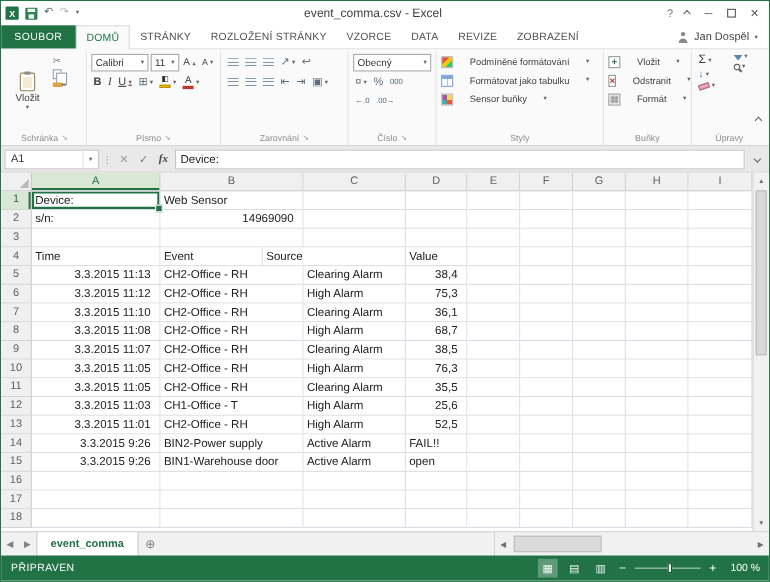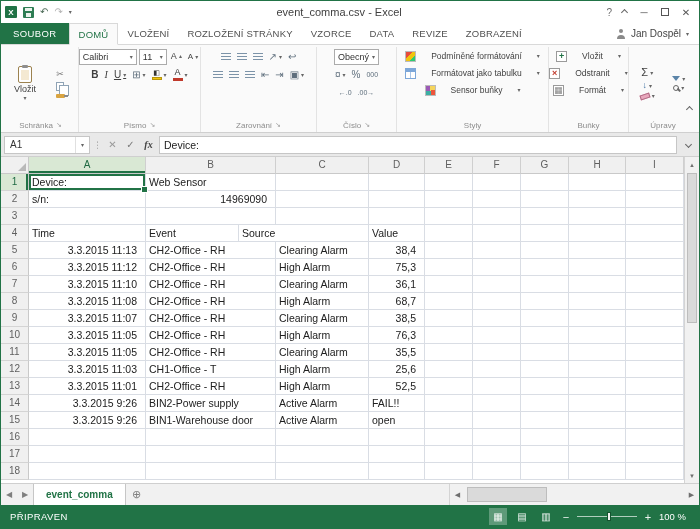--- a/index.html
+++ b/index.html
@@ -31,21 +31,21 @@
   .rtab{display:flex;align-items:center;padding:0 9px;color:#505050;letter-spacing:.2px;}
   .rtab.active{background:#fafafa;color:#217346;border:1px solid #d9d9d9;border-bottom:1px solid #fafafa;margin-bottom:-1px;}
   .tab-user{margin-left:auto;display:flex;align-items:center;gap:5px;padding-right:10px;color:#444;font-size:10px;}
   .i-user{width:10px;height:10px;position:relative;display:inline-block;}
   .i-user::before{content:'';position:absolute;top:0;left:3px;width:4px;height:4px;border-radius:50%;background:#8a8a8a;}
   .i-user::after{content:'';position:absolute;bottom:0;left:1px;width:8px;height:4px;border-radius:4px 4px 0 0;background:#8a8a8a;}
 
   
   .ribbon{height:88px;background:#fafafa;border-bottom:1px solid #cfcfcf;display:flex;padding:2px 2px 0 2px;flex:0 0 auto;position:relative;}
   .rgroup{display:flex;flex-direction:column;border-right:1px solid #e3e3e3;padding:1px 4px 0 4px;flex:0 0 auto;}
-  .gbody{flex:1;display:flex;gap:3px;align-items:center;}
+  .gbody{flex:1;display:flex;gap:3px;}
   .gbody.col{flex-direction:column;gap:1px;}
   .glabel{height:14px;display:flex;align-items:center;justify-content:center;font-size:8px;color:#8d8d8d;gap:3px;white-space:nowrap;}
   .launch{font-size:7px;color:#9a9a9a;}
   .launch::before{content:"↘";}
   .rb{display:flex;align-items:center;gap:2px;font-size:9px;color:#3f3f3f;padding:1px 2px;border-radius:2px;line-height:1;white-space:nowrap;}
   .rowline{display:flex;align-items:center;gap:2px;height:17px;}
   .combo{display:flex;align-items:center;justify-content:space-between;background:#fff;border:1px solid #ababab;font-size:9px;color:#333;height:16px;padding:0 3px;gap:3px;}
   .bigpaste{display:flex;flex-direction:column;align-items:center;justify-content:center;width:36px;gap:1px;font-size:9px;color:#3f3f3f;}
   .i-paste{width:14px;height:17px;background:#fff;border:1px solid #9c824f;border-radius:2px;position:relative;}
   .i-paste::before{content:'';position:absolute;top:-2px;left:3px;width:6px;height:3px;background:#8f8f8f;border-radius:1px;}
@@ -125,21 +125,21 @@
 
   
   .statusbar{height:23px;background:#217346;color:#fff;display:flex;align-items:center;font-size:9.5px;flex:0 0 auto;}
   .st-mode{padding-left:9px;letter-spacing:.4px;}
   .st-right{margin-left:auto;display:flex;align-items:center;gap:6px;padding-right:8px;}
   .viewbtn{width:18px;height:17px;display:flex;align-items:center;justify-content:center;font-size:10px;color:rgba(255,255,255,.92);}
   .viewbtn.active{background:rgba(255,255,255,.28);}
   .zoomsym{font-size:11px;color:rgba(255,255,255,.92);width:10px;text-align:center;}
   .ztrack{width:60px;height:1px;background:rgba(255,255,255,.65);position:relative;}
   .zthumb{position:absolute;left:50%;top:-4px;width:4px;height:9px;background:#f2f2f2;border:1px solid #14532f;}
-  .zoomlabel{min-width:32px;text-align:left;}
+  .zoomlabel{min-width:32px;text-align:right;}
 </style>
 </head>
 <body>
 
 <div class="window">
 
   <div class="titlebar">
     <div class="tb-left">
       <span class="appicon">X</span>
       <span class="i-save"></span>
@@ -153,21 +153,21 @@
       <span class="chev up"></span>
       <span class="winbtn">─</span>
       <span class="i-restore"></span>
       <span class="winbtn">✕</span>
     </div>
   </div>
 
   <div class="tabrow">
     <div class="filetab">SOUBOR</div>
     <div class="rtab active">DOMŮ</div>
-    <div class="rtab">VLOŽENÍ</div>
+    <div class="rtab">STRÁNKY</div>
     <div class="rtab">ROZLOŽENÍ STRÁNKY</div>
     <div class="rtab">VZORCE</div>
     <div class="rtab">DATA</div>
     <div class="rtab">REVIZE</div>
     <div class="rtab">ZOBRAZENÍ</div>
     <div class="tab-user">
       <span class="i-user"></span>
       <span>Jan Dospěl</span>
       <span class="caret"></span>
     </div>

